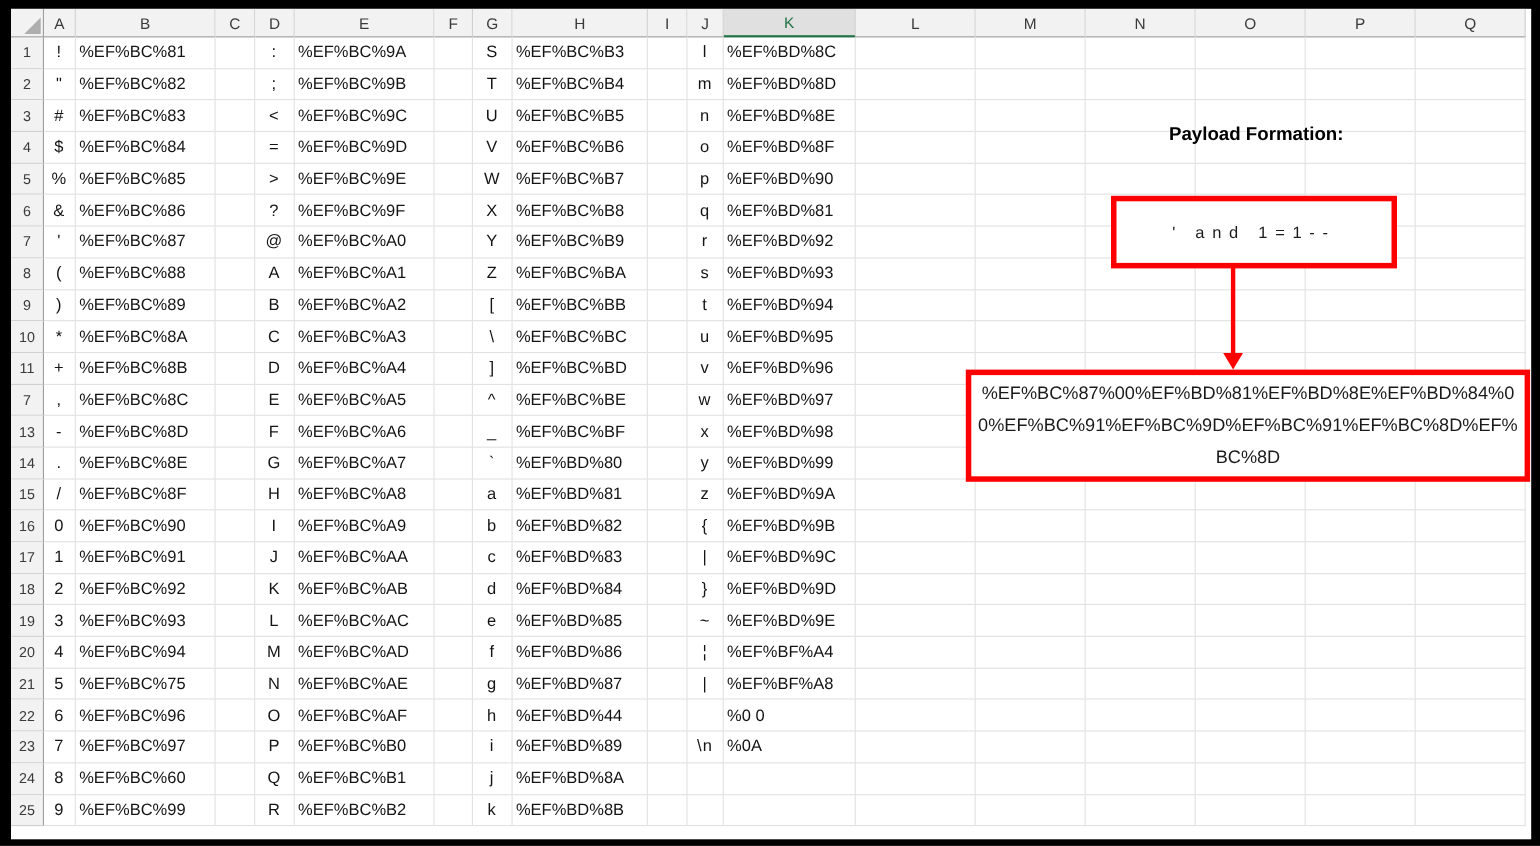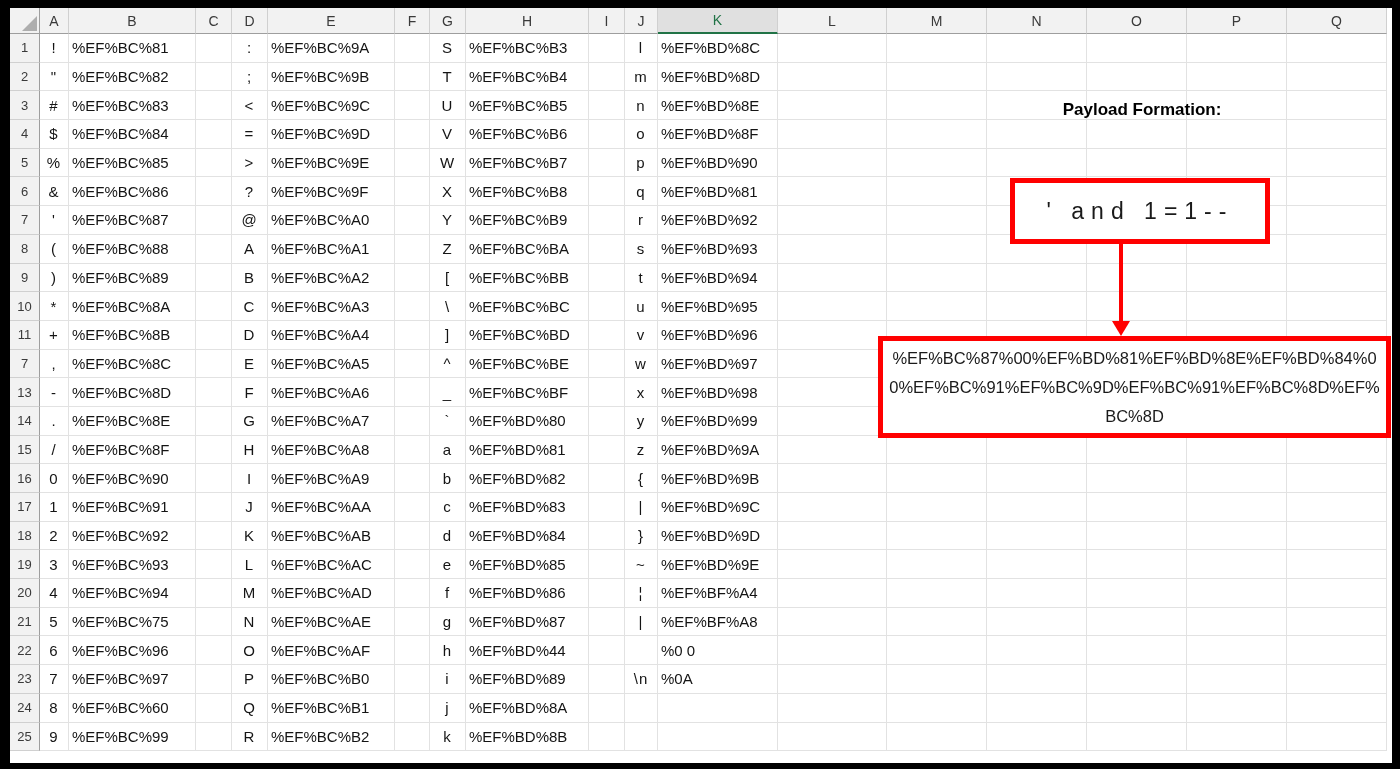--- a/index.html
+++ b/index.html
@@ -34,28 +34,28 @@
     font-size:13px; color:#3a3a3a; box-sizing:border-box;
   }
   .cell {
     border-right:1px solid #e2e2e2; border-bottom:1px solid #e2e2e2;
     display:flex; align-items:center; box-sizing:border-box;
     font-size:15px; color:#141414; white-space:nowrap; overflow:hidden;
   }
   .cell.chr { justify-content:center; letter-spacing:1px; }
   .cell.enc { justify-content:flex-start; padding-left:3px; }
   .payload-title {
-    position:absolute; left:1012px; top:100px; width:260px; text-align:center;
+    position:absolute; left:1012px; top:112px; width:260px; text-align:center;
     font-weight:bold; font-size:17px; color:#000000;
   }
   .payload-box1 {
     position:absolute; left:1010px; top:178px; width:260px; height:66px;
     border:5px solid #ff0000; box-sizing:border-box; background:#ffffff;
     display:flex; align-items:center; justify-content:center;
-    font-size:23px; letter-spacing:7px; color:#1a1a1a; white-space:pre;
+    font-size:15px; letter-spacing:7px; color:#1a1a1a; white-space:pre;
   }
   .arrow-line {
     position:absolute; left:1119px; top:243px; width:4px; height:80px; background:#ff0000;
   }
   .arrow-head {
     position:absolute; left:1112px; top:321px; width:0; height:0;
     border-left:9px solid transparent; border-right:9px solid transparent;
     border-top:15px solid #ff0000;
   }
   .payload-box2 {

